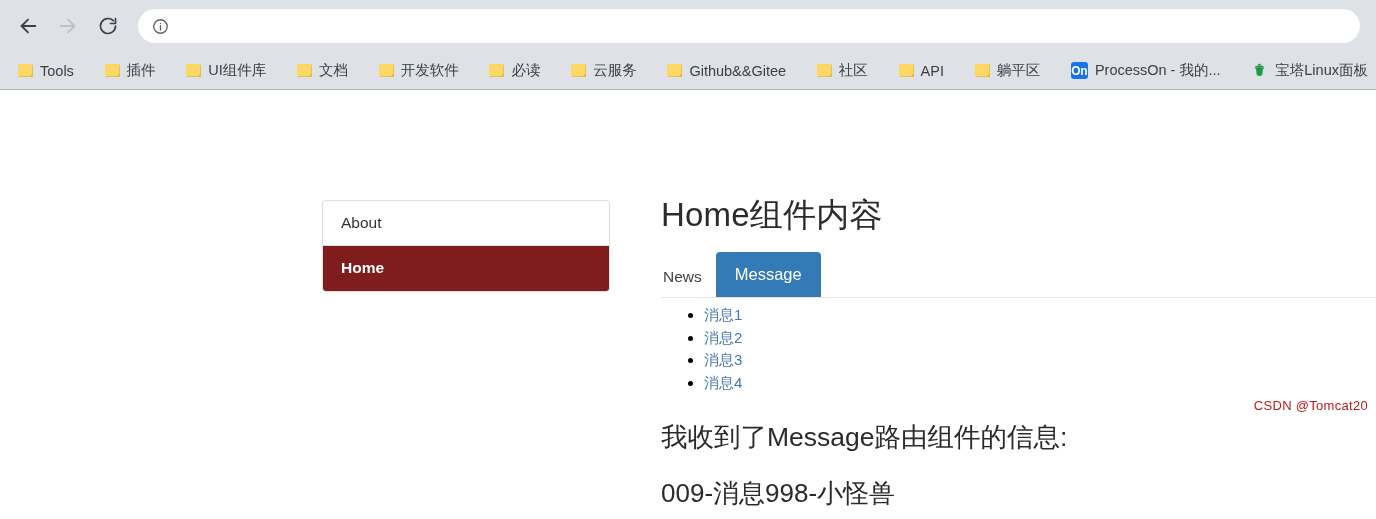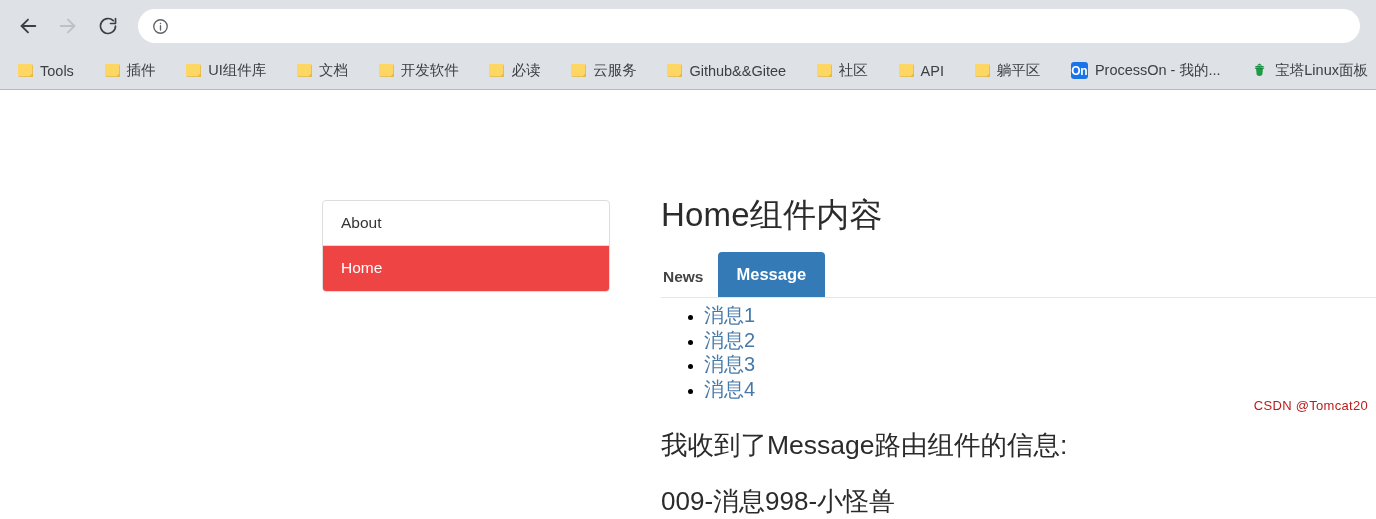--- a/index.html
+++ b/index.html
@@ -154,23 +154,24 @@
   .list-group-item {
     padding: 11px 18px;
     font-size: 15.5px;
     color: #333333;
     border-bottom: 1px solid #dddddd;
     box-sizing: border-box;
     line-height: 1.45;
   }
   .list-group-item:last-child { border-bottom: none; }
   .list-group-item.active {
-    background: #ef4444;
+    background: #7f1d1d;
     color: #ffffff;
     border-color: #337ab7;
+    font-weight: bold;
   }
 
   .content {
     position: absolute;
     left: 661px;
     top: 104px;
     right: 8px;
   }
   .page-title {
     font-size: 33px;
@@ -179,21 +180,20 @@
     margin: 0;
     line-height: 1.25;
     letter-spacing: 0.2px;
   }
 
   .tabs {
     display: flex;
     align-items: flex-end;
     margin-top: 20px;
     height: 42px;
-    font-weight: bold;
   }
   .tab {
     font-size: 15.5px;
     color: #337ab7;
     padding: 10px 16px;
     border-radius: 4px 4px 0 0;
     line-height: 1.4;
   }
   .tab.inactive { color: #444444; padding-left: 2px; padding-right: 14px; }
   .tab.active {
@@ -216,21 +216,21 @@
     list-style: disc;
   }
   .msg-list li {
     font-size: 15px;
     line-height: 22.5px;
     color: #000;
   }
   .msg-list li a {
     color: #4779a8;
     text-decoration: none;
-    font-size: 20px;
+    font-size: 15px;
   }
 
   .received-title {
     font-size: 26.5px;
     font-weight: normal;
     color: #2b2b2b;
     margin: 26px 0 0 0;
     line-height: 1.3;
   }
   .received-value {

